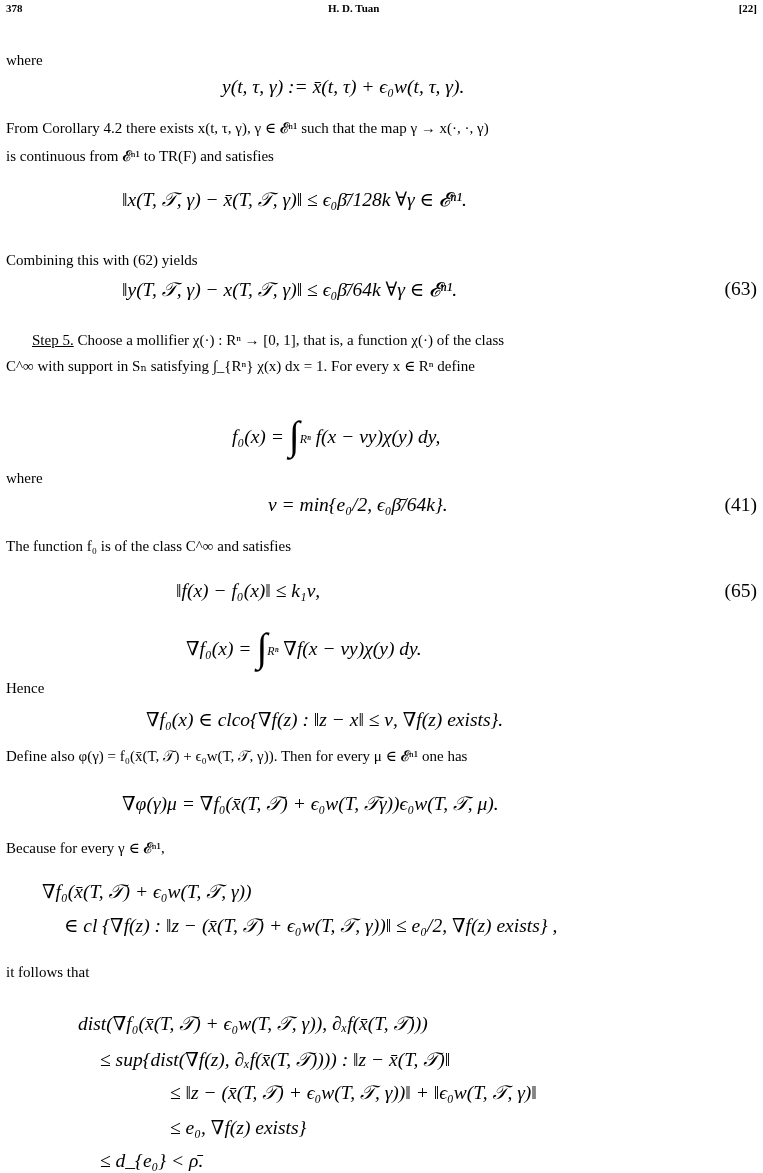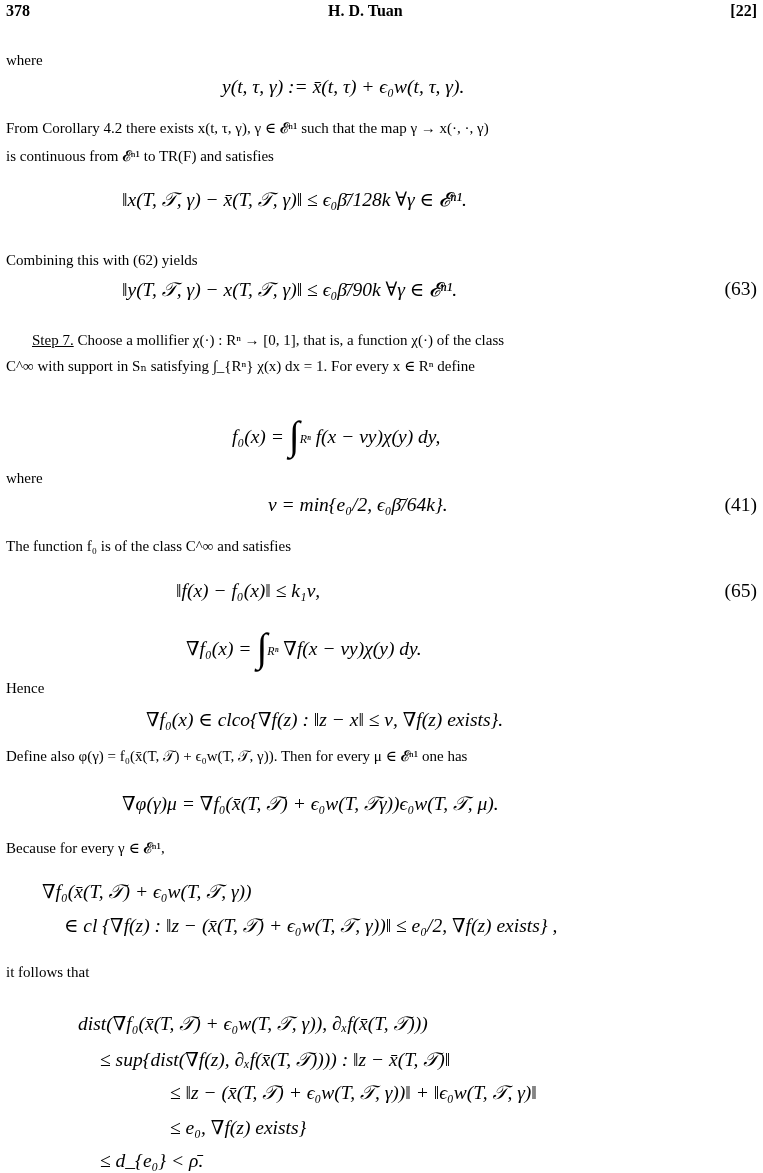--- a/index.html
+++ b/index.html
@@ -1,19 +1,19 @@
 <!DOCTYPE html>
 <html><head>
 <meta charset="utf-8">
 <style>
   html, body { margin:0; padding:0; background:#ffffff; }
   body { width:763px; height:1173px; position:relative; overflow:hidden;
          font-family:"Liberation Serif", "DejaVu Serif", serif; color:#000; font-size:19px; }
   .abs { position:absolute; white-space:nowrap; }
-  .hdr { font-size:16px; font-weight:bold; }
+  .hdr { font-size:11px; font-weight:bold; }
   .txt { font-size:15px; line-height:24px; }
   .eq  { font-size:19.5px; font-style:italic; }
   .eqno { font-size:19.5px; right:6px; }
   .step { text-decoration:underline; }
   .int { font-size:40px; font-style:normal; position:relative; top:6px; }
   .sub { font-size:12px; }
 </style>
 </head>
 <body>
 
@@ -23,25 +23,25 @@
   <div class="abs hdr" style="right:6px;top:2px;">[22]</div>
 
   <div class="abs txt" style="left:6px;top:48px;">where</div>
   <div class="abs eq" style="left:222px;top:76px;">y(t, τ, γ) := x̄(t, τ) + ϵ₀w(t, τ, γ).</div>
 
   <div class="abs txt" style="left:6px;top:116px;">From Corollary 4.2 there exists x(t, τ, γ),  γ ∈ 𝓔ⁿ¹ such that the map γ → x(·, ·, γ)</div>
   <div class="abs txt" style="left:6px;top:144px;">is continuous from 𝓔ⁿ¹ to TR(F) and satisfies</div>
   <div class="abs eq" style="left:122px;top:188px;">‖x(T, 𝒯, γ) − x̄(T, 𝒯, γ)‖  ≤ ϵ₀β̄/128k      ∀γ ∈ 𝓔ⁿ¹.</div>
 
   <div class="abs txt" style="left:6px;top:248px;">Combining this with (62) yields</div>
-  <div class="abs eq" style="left:122px;top:278px;">‖y(T, 𝒯, γ) − x(T, 𝒯, γ)‖ ≤ ϵ₀β̄/90k      ∀γ ∈ 𝓔ⁿ¹.</div>
+  <div class="abs eq" style="left:122px;top:278px;">‖y(T, 𝒯, γ) − x(T, 𝒯, γ)‖ ≤ ϵ₀β̄/64k      ∀γ ∈ 𝓔ⁿ¹.</div>
   <div class="abs eqno" style="top:278px;">(63)</div>
 
   <div class="abs txt" style="left:32px;top:328px;">
-    <span class="step">Step 7.</span><span> Choose a mollifier χ(·) : Rⁿ → [0, 1], that is, a function χ(·) of the class</span>
+    <span class="step">Step 5.</span><span> Choose a mollifier χ(·) : Rⁿ → [0, 1], that is, a function χ(·) of the class</span>
   </div>
   <div class="abs txt" style="left:6px;top:354px;">C^∞ with support in Sₙ satisfying ∫_{Rⁿ} χ(x) dx = 1. For every x ∈ Rⁿ define</div>
 
   <div class="abs eq" style="left:232px;top:406px;">
     <span>f₀(x) = </span><span class="int">∫</span><span class="sub">Rⁿ</span><span> f(x − νy)χ(y) dy,</span>
   </div>
 
   <div class="abs txt" style="left:6px;top:466px;">where</div>
   <div class="abs eq" style="left:268px;top:494px;">ν = min{e₀/2, ϵ₀β̄/64k}.</div>
   <div class="abs eqno" style="top:494px;">(41)</div>

